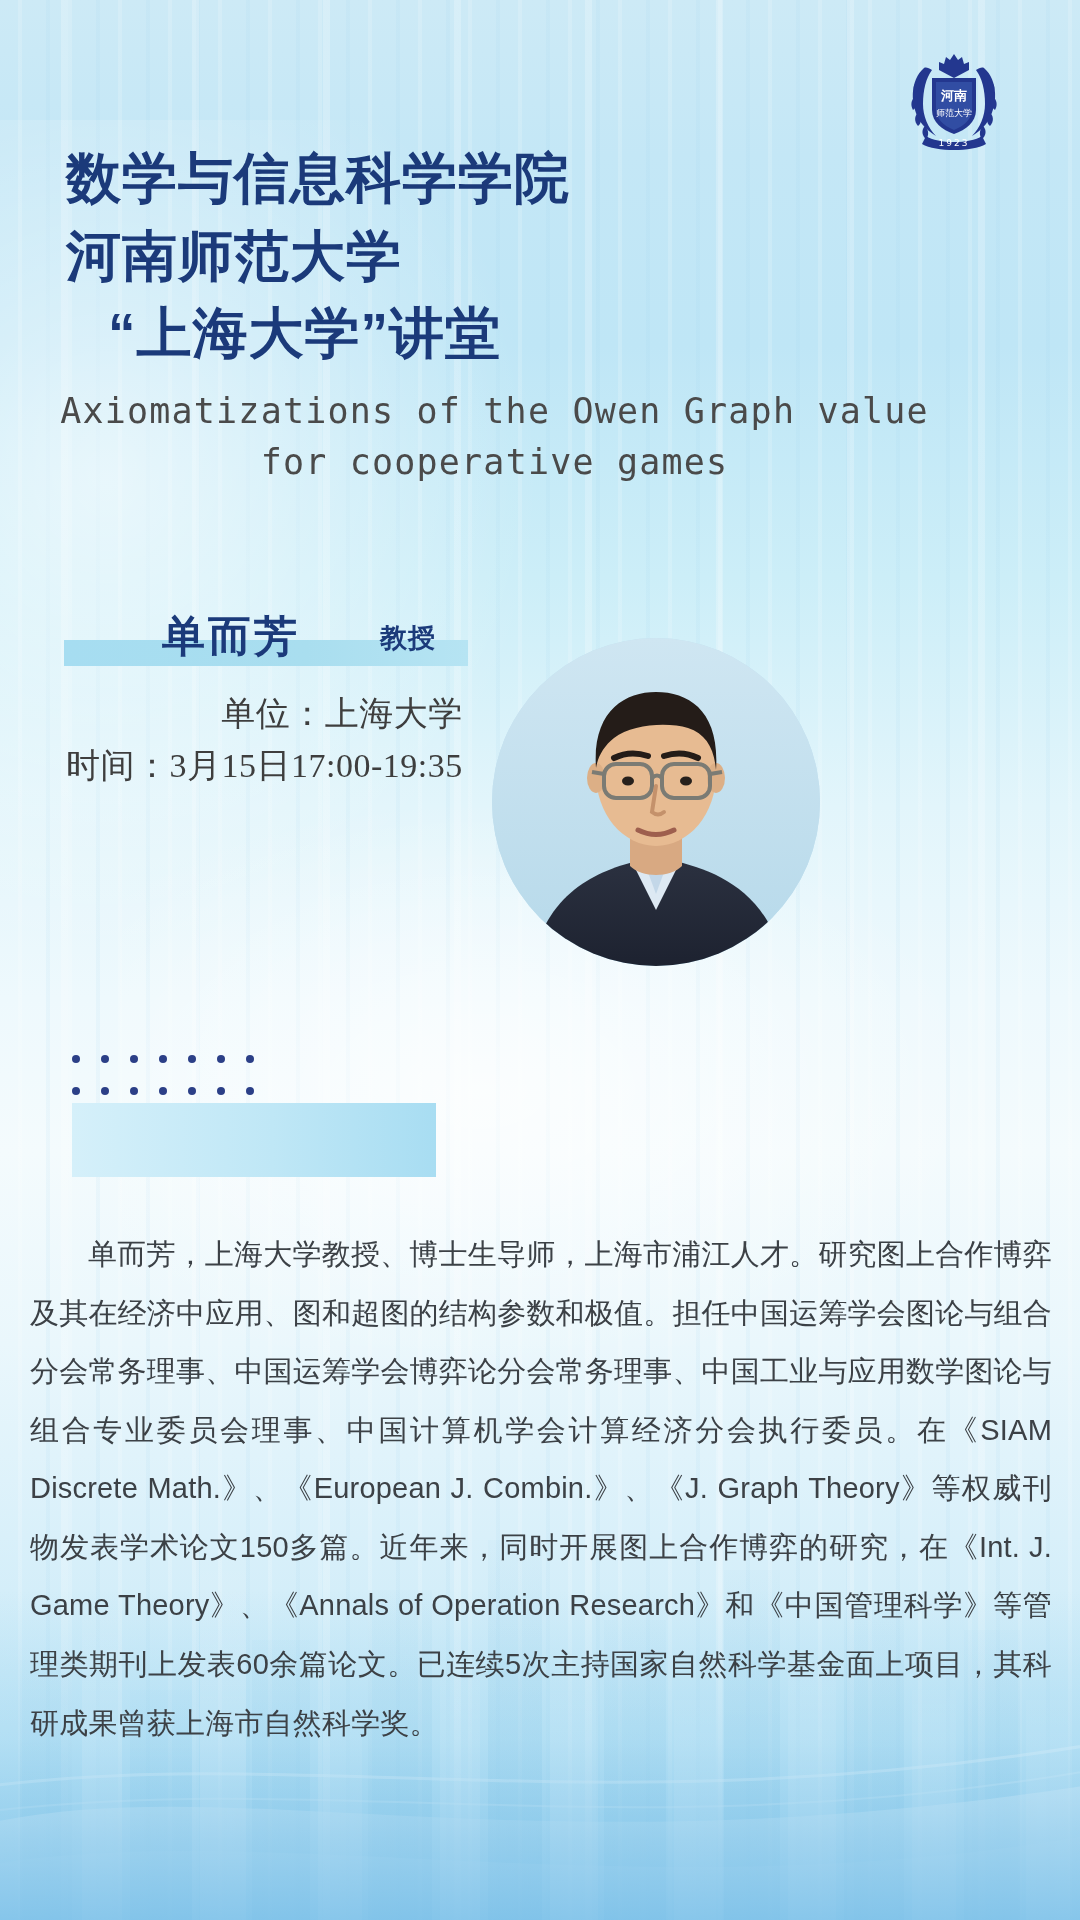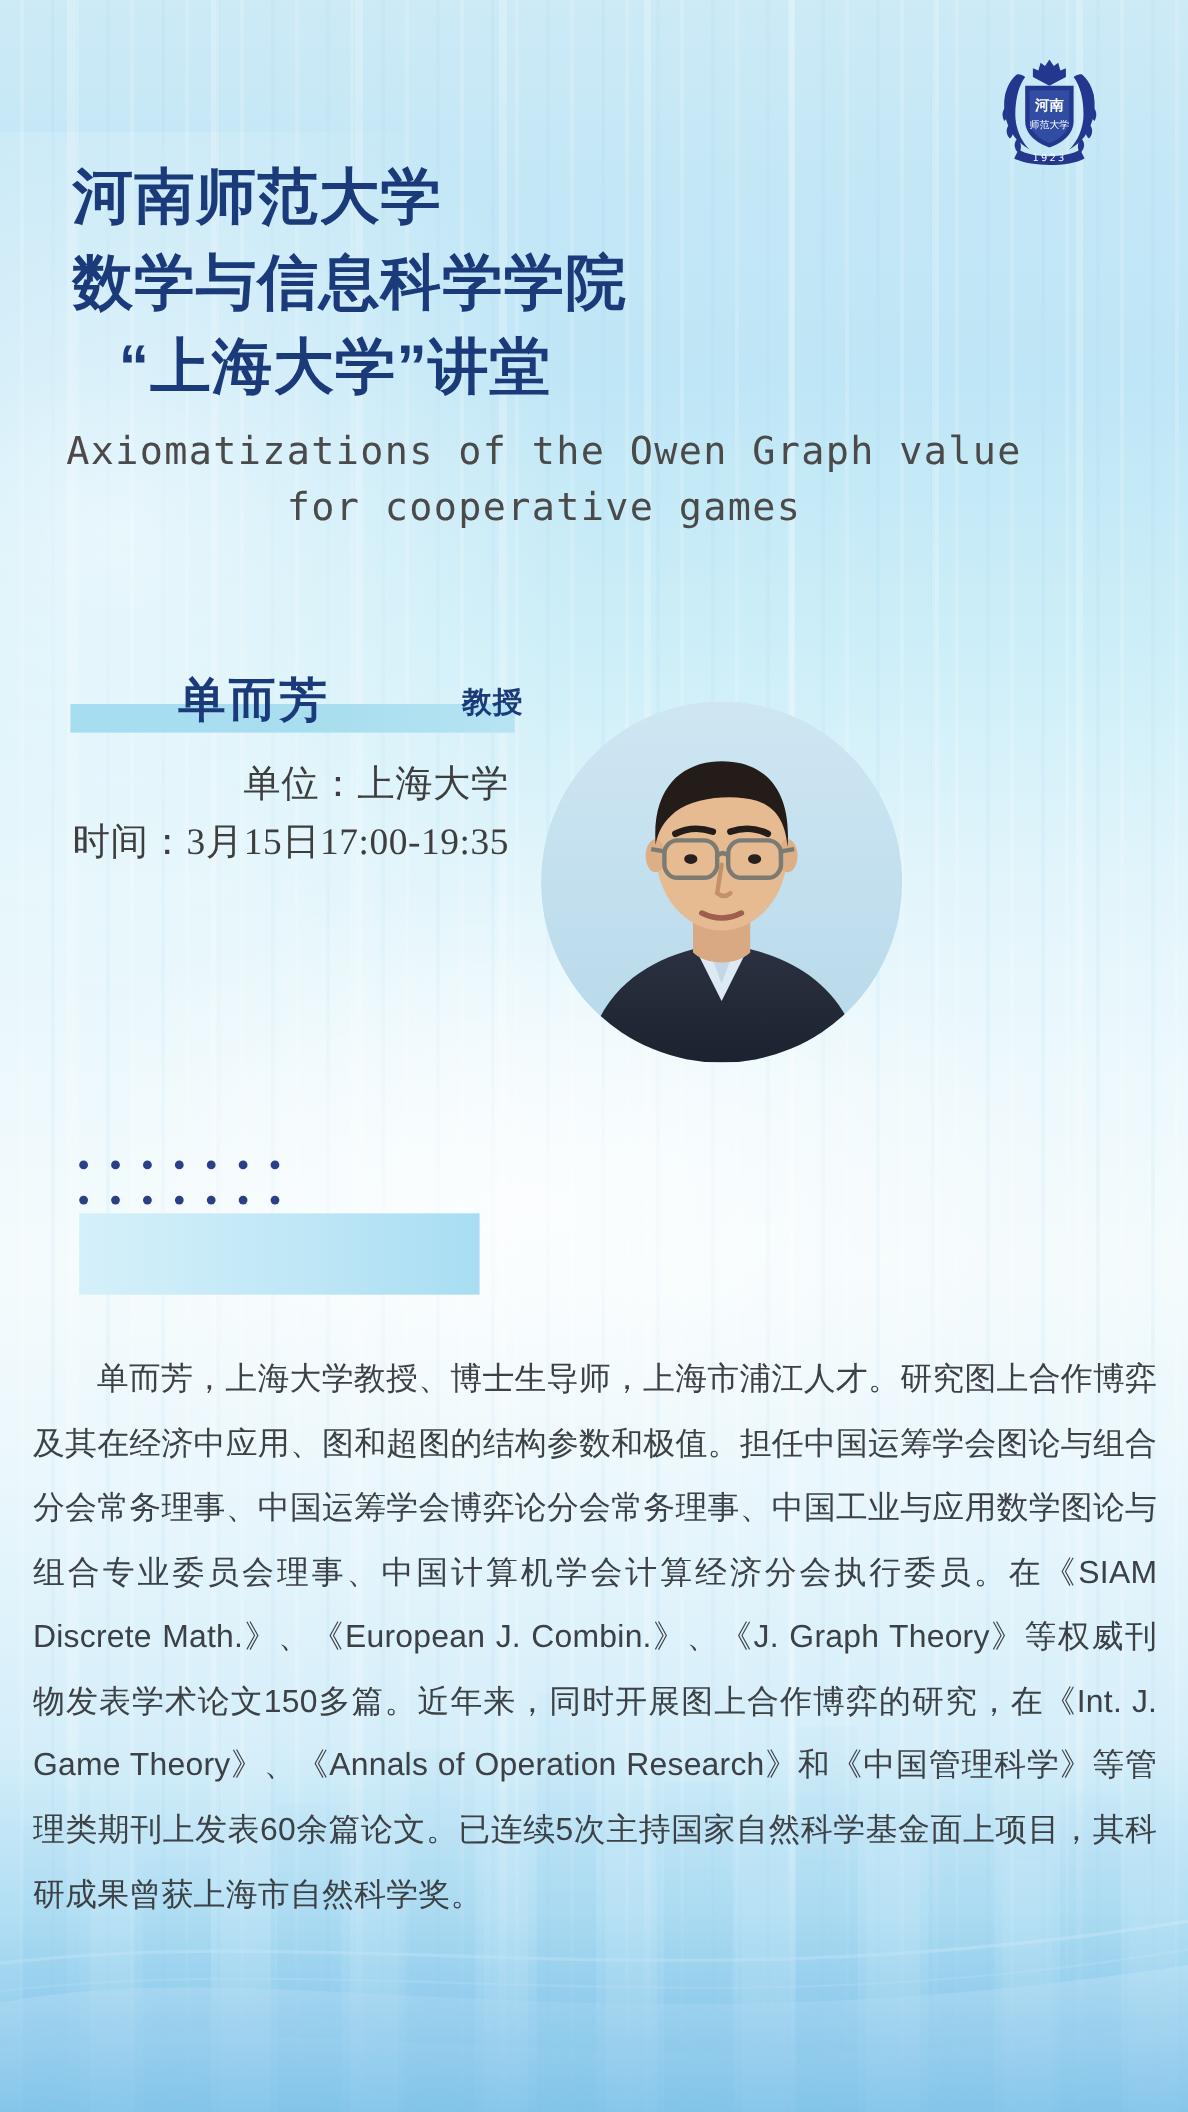--- a/index.html
+++ b/index.html
@@ -160,21 +160,20 @@
   }
   .speaker-title {
     position: absolute;
     left: 316px;
     top: 8px;
     font-size: 27px;
     font-weight: bold;
     color: #1b3a7a;
     letter-spacing: 1px;
     white-space: nowrap;
-    margin-left: 40px;
   }
 
   
   .info {
     position: absolute;
     left: 66px;
     top: 688px;
     color: #3e3e3e;
     font-family: "Liberation Serif", "DejaVu Serif", serif;
     font-size: 34px;
@@ -322,22 +321,22 @@
         <text x="56" y="56" font-size="13" font-weight="bold">河南</text>
         <text x="56" y="72" font-size="9">师范大学</text>
       </g>
       <g fill="#ffffff" font-family="'DejaVu Sans','Liberation Sans',sans-serif" text-anchor="middle">
         <text x="56" y="102" font-size="9" letter-spacing="2">1923</text>
       </g>
     </svg>
   </div>
 
   <div class="heading">
+    <span class="ln">数学与信息科学学院</span>
     <span class="ln">河南师范大学</span>
-    <span class="ln">数学与信息科学学院</span>
     <span class="ln indent">“上海大学”讲堂</span>
   </div>
 
   <div class="en-title">
     <span class="ln">Axiomatizations of the Owen Graph value</span>
     <span class="ln">for cooperative games</span>
   </div>
 
   <div class="speaker-row">
     <div class="speaker-bar"></div>

